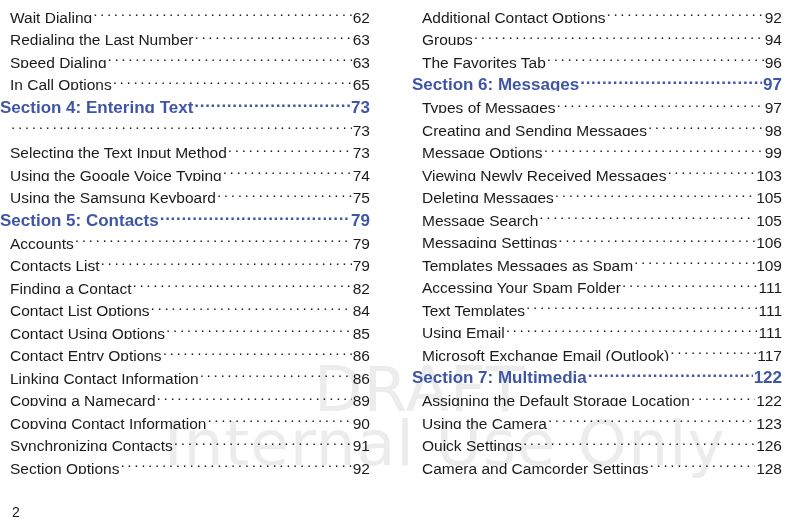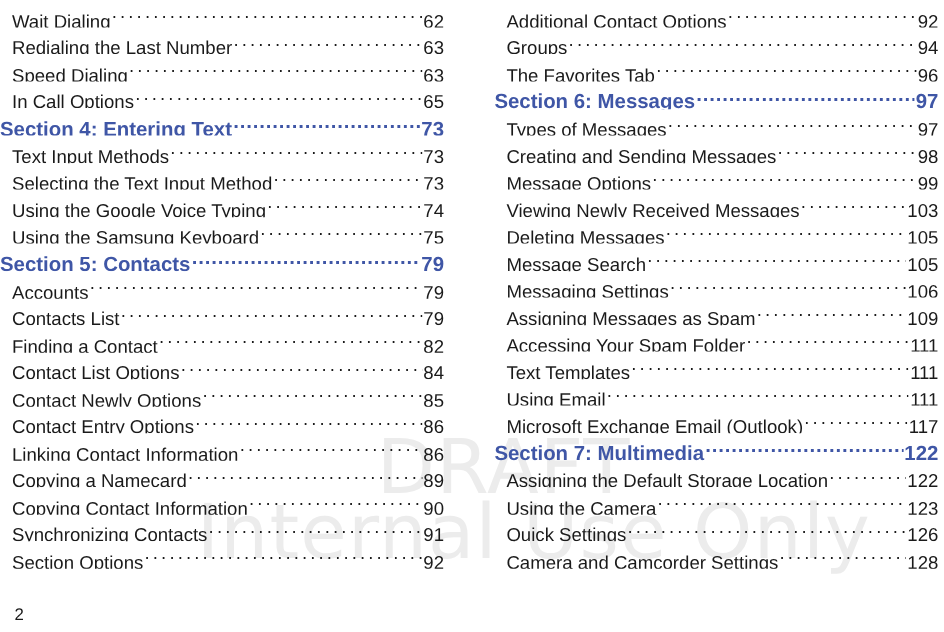--- a/index.html
+++ b/index.html
@@ -166,21 +166,20 @@
         <span class="label">In Call Options</span>
         <span class="leader"></span>
         <span class="pagenum">65</span>
       </div>
       <div class="toc-row section">
         <span class="label">Section 4:  Entering Text</span>
         <span class="leader"></span>
         <span class="pagenum">73</span>
       </div>
       <div class="toc-row entry">
-        <span class="label">Text Input Methods</span>
         <span class="leader"></span>
         <span class="pagenum">73</span>
       </div>
       <div class="toc-row entry">
         <span class="label">Selecting the Text Input Method</span>
         <span class="leader"></span>
         <span class="pagenum">73</span>
       </div>
       <div class="toc-row entry">
         <span class="label">Using the Google Voice Typing</span>
@@ -211,21 +210,21 @@
         <span class="label">Finding a Contact</span>
         <span class="leader"></span>
         <span class="pagenum">82</span>
       </div>
       <div class="toc-row entry">
         <span class="label">Contact List Options</span>
         <span class="leader"></span>
         <span class="pagenum">84</span>
       </div>
       <div class="toc-row entry">
-        <span class="label">Contact Newly Options</span>
+        <span class="label">Contact Using Options</span>
         <span class="leader"></span>
         <span class="pagenum">85</span>
       </div>
       <div class="toc-row entry">
         <span class="label">Contact Entry Options</span>
         <span class="leader"></span>
         <span class="pagenum">86</span>
       </div>
       <div class="toc-row entry">
         <span class="label">Linking Contact Information</span>
@@ -303,21 +302,21 @@
         <span class="label">Message Search</span>
         <span class="leader"></span>
         <span class="pagenum">105</span>
       </div>
       <div class="toc-row entry">
         <span class="label">Messaging Settings</span>
         <span class="leader"></span>
         <span class="pagenum">106</span>
       </div>
       <div class="toc-row entry">
-        <span class="label">Assigning Messages as Spam</span>
+        <span class="label">Templates Messages as Spam</span>
         <span class="leader"></span>
         <span class="pagenum">109</span>
       </div>
       <div class="toc-row entry">
         <span class="label">Accessing Your Spam Folder</span>
         <span class="leader"></span>
         <span class="pagenum">111</span>
       </div>
       <div class="toc-row entry">
         <span class="label">Text Templates</span>

